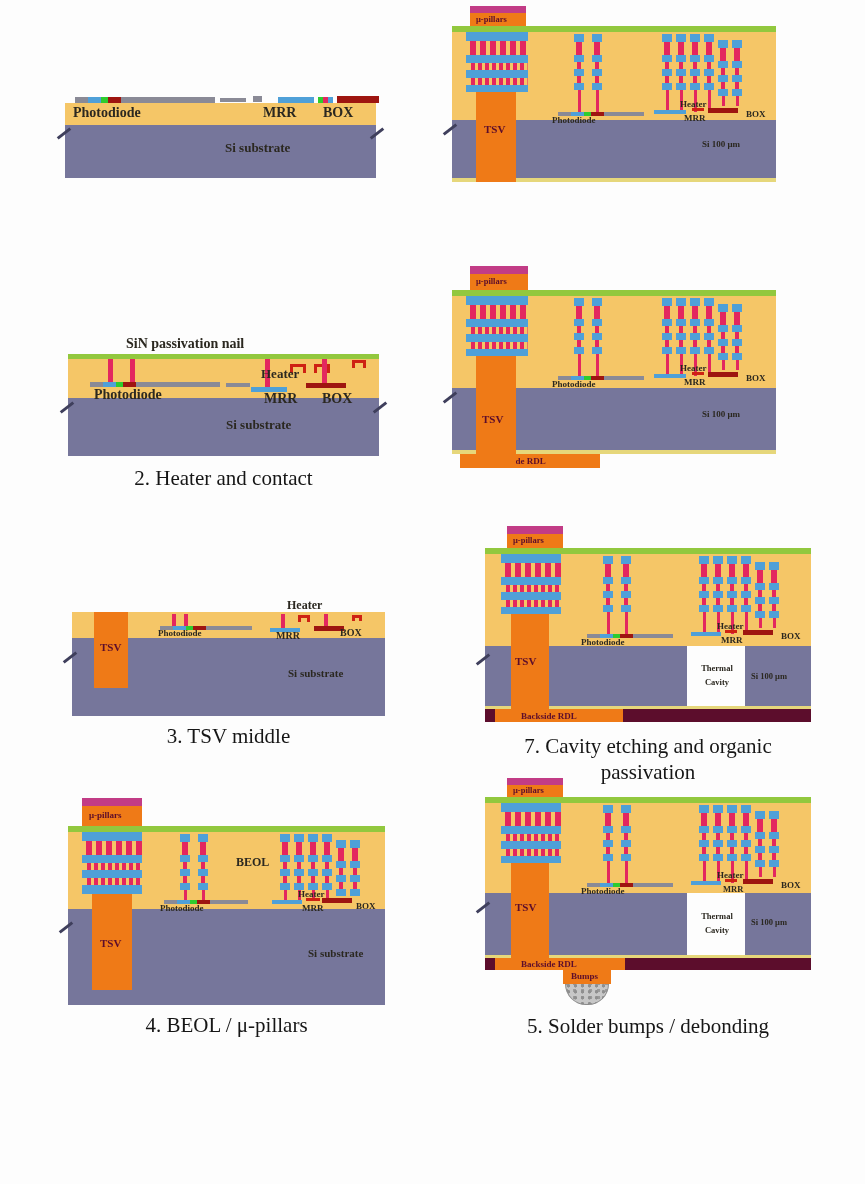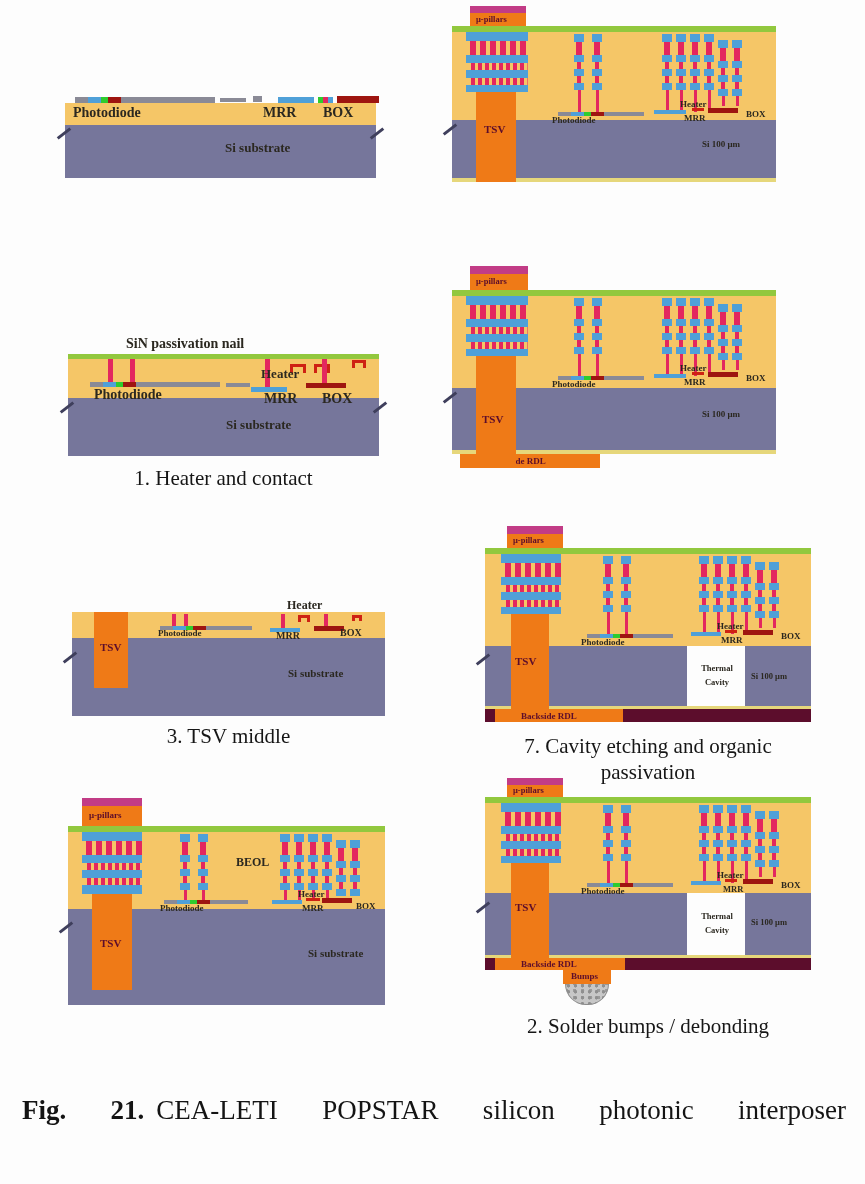--- a/index.html
+++ b/index.html
@@ -107,21 +107,21 @@
       <div class="a pink" style="left:254px;top:23px;width:5px;height:24px"></div>
       <div class="bridge" style="left:284px;top:24px;width:14px;height:8px"></div>
       <span class="lbl s13" style="left:193px;top:31px">Heater</span>
       <span class="lbl s14" style="left:26px;top:52px">Photodiode</span>
       <span class="lbl s14" style="left:196px;top:56px">MRR</span>
       <span class="lbl s14" style="left:254px;top:56px">BOX</span>
       <span class="lbl s13" style="left:158px;top:82px">Si substrate</span>
       <span class="brk" style="left:-9px;top:70px"></span>
       <span class="brk" style="left:304px;top:70px"></span>
     </div>
-    <figcaption class="stepcap">1. Heater and contact</figcaption>
+    <figcaption class="stepcap">2. Heater and contact</figcaption>
   </figure>
 
   <figure class="step" style="left:72px;top:598px;width:313px">
     <div class="diag" style="height:118px">
       <span class="lbl s12" style="left:215px;top:1px">Heater</span>
       <div class="a ox" style="left:0;top:14px;width:313px;height:26px"></div>
       <div class="a sub" style="left:0;top:40px;width:313px;height:78px"></div>
       <div class="a tsvc" style="left:22px;top:14px;width:34px;height:76px"></div>
       <span class="lbl s11 mlbl" style="left:28px;top:44px">TSV</span>
       <div class="pdbar" style="left:88px;top:28px;width:92px;height:4px"></div>
@@ -166,20 +166,21 @@
       <div class="vstk" style="left:282px;top:42px;height:56px"></div>
       <div class="a blue" style="left:204px;top:102px;width:30px;height:4px"></div>
       <div class="a hred" style="left:238px;top:100px;width:14px;height:3px"></div>
       <div class="a dk" style="left:254px;top:100px;width:30px;height:5px"></div>
       <span class="lbl s9" style="left:230px;top:92px">Heater</span>
       <span class="lbl s9" style="left:234px;top:106px">MRR</span>
       <span class="lbl s9" style="left:288px;top:104px">BOX</span>
       <span class="lbl s11" style="left:240px;top:150px">Si substrate</span>
       <span class="brk" style="left:-10px;top:128px"></span>
     </div>
+    <figcaption class="stepcap">4. BEOL / μ-pillars</figcaption>
   </figure>
 
   <figure class="step" style="left:452px;top:6px;width:324px">
     <div class="diag" style="height:176px">
       <div class="a capc" style="left:18px;top:0;width:56px;height:7px"></div>
       <div class="a tsvc" style="left:18px;top:7px;width:56px;height:13px"></div>
       <span class="lbl s8 mlbl" style="left:24px;top:9px">μ-pillars</span>
       <div class="a gl" style="left:0;top:20px;width:324px;height:6px"></div>
       <div class="a ox" style="left:0;top:26px;width:324px;height:88px"></div>
       <div class="a sub" style="left:0;top:114px;width:324px;height:58px"></div>
@@ -316,20 +317,19 @@
       <div class="a dk" style="left:258px;top:101px;width:30px;height:5px"></div>
       <span class="lbl s9" style="left:232px;top:93px">Heater</span>
       <span class="lbl s8" style="left:238px;top:107px">MRR</span>
       <span class="lbl s9" style="left:296px;top:103px">BOX</span>
       <span class="lbl s8" style="left:266px;top:140px">Si 100 μm</span>
       <div class="a tsvc" style="left:78px;top:192px;width:48px;height:14px"></div>
       <span class="lbl s9 mlbl" style="left:86px;top:194px">Bumps</span>
       <div class="bump" style="left:80px;top:206px;width:44px;height:21px"></div>
       <span class="brk" style="left:-10px;top:128px"></span>
     </div>
-    <figcaption class="stepcap">2. Solder bumps / debonding</figcaption>
+    <figcaption class="stepcap">5. Solder bumps / debonding</figcaption>
   </figure>
 
   <p class="figcap" style="left:22px;top:1090px;width:824px">
-    <span class="jline"><b>Fig. 21.</b><span>CEA-LETI POPSTAR silicon photonic interposer</span></span>
   </p>
 
 </div>
 
 </body></html>

